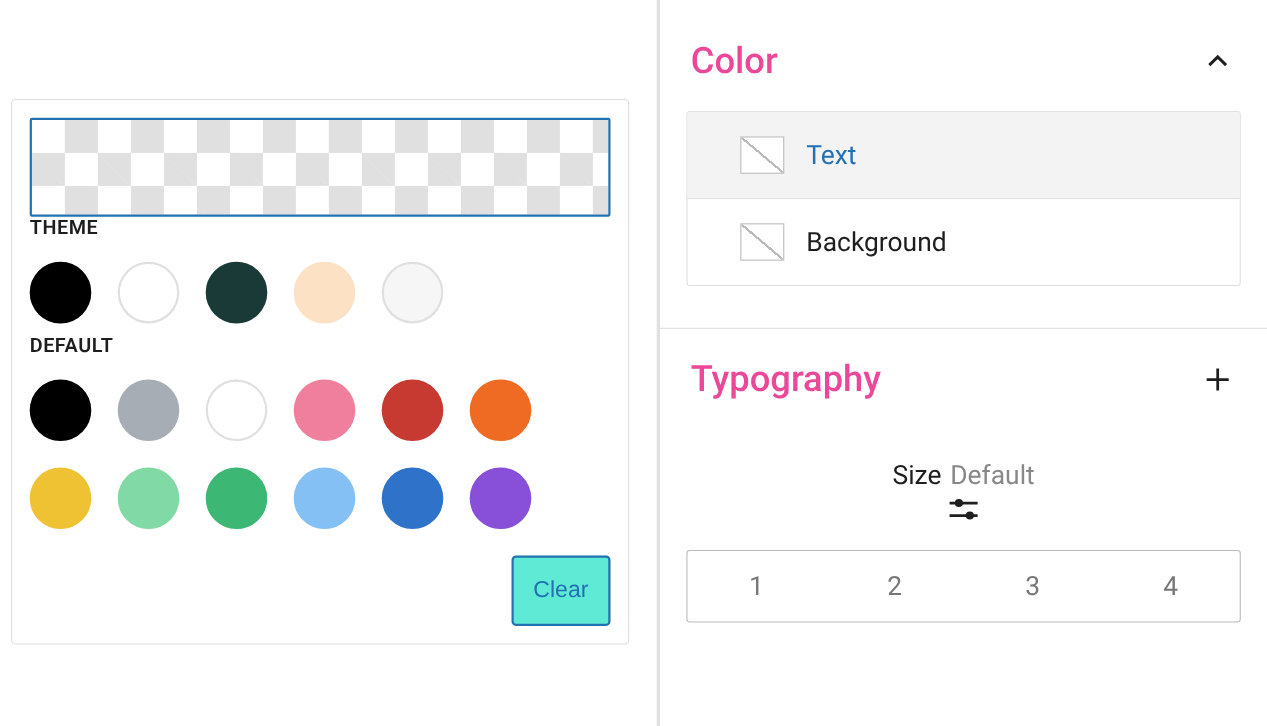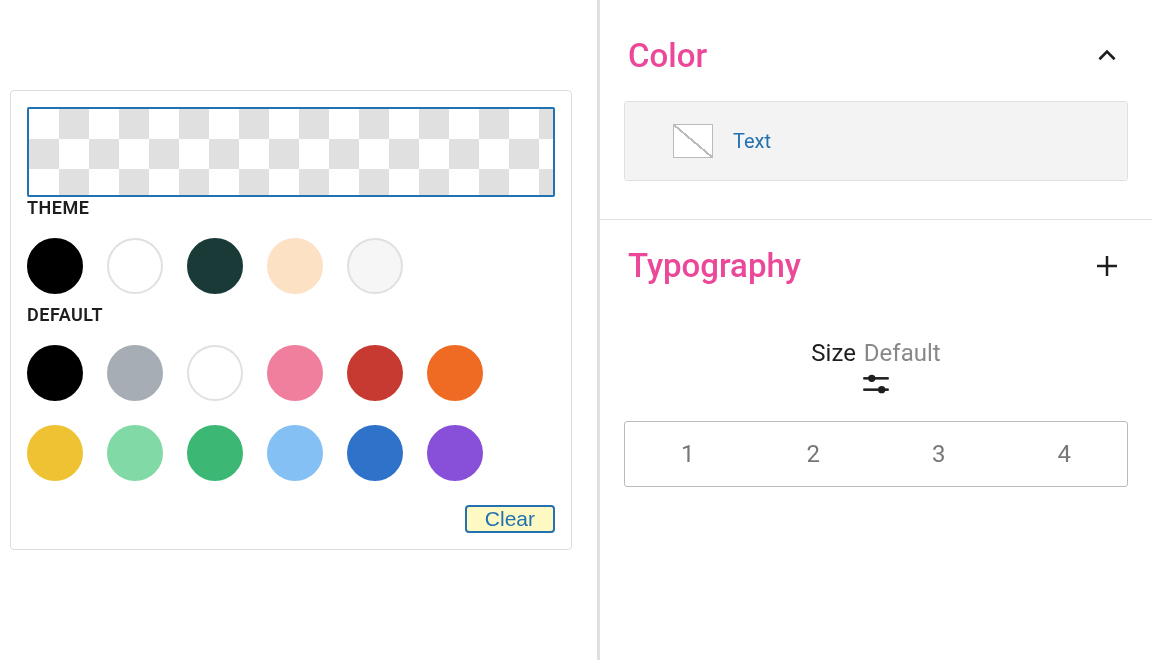--- a/index.html
+++ b/index.html
@@ -61,22 +61,22 @@
       cursor: pointer;
     }
     .clear-row {
       display: flex;
       justify-content: flex-end;
       margin-top: 24px;
     }
     .clear-button {
       border: 2px solid #2271b1;
       color: #2271b1;
-      background: #fef9c3;
-      padding: 0 18px;
+      background: #5eead4;
+      padding: 18px 18px;
       font-size: 21px;
       border-radius: 4px;
       cursor: pointer;
     }
     .divider {
       width: 3px;
       background: #e0e0e0;
       height: 660px;
     }
     .right-panel {
@@ -128,21 +128,21 @@
       background: #fff;
     }
     .color-indicator::after {
       content: "";
       position: absolute;
       top: 0; left: 0;
       width: 100%; height: 100%;
       background: linear-gradient(to top right, transparent calc(50% - 1px), #bbb calc(50% - 1px), #bbb calc(50% + 1px), transparent calc(50% + 1px));
     }
     .color-item-label {
-      font-size: 20px;
+      font-size: 24px;
       color: #1e1e1e;
     }
     .color-item.active .color-item-label {
       color: #2271b1;
     }
     .hr {
       height: 1px;
       background: #e0e0e0;
       margin: 0 -24px;
     }
@@ -224,20 +224,24 @@
           <polyline points="5 15 12 8 19 15"></polyline>
         </svg>
     </div>
   </div>
 
   <div class="color-items">
     <div class="color-item active">
       <div class="color-indicator"></div>
       <div class="color-item-label">Text</div>
     </div>
+    <div class="color-item">
+      <div class="color-indicator"></div>
+      <div class="color-item-label">Background</div>
+    </div>
   </div>
 
   <div class="hr"></div>
 
   <div class="section-header">
     <div class="section-title">Typography</div>
     <div class="plus-icon">
       <svg width="30" height="30" viewBox="0 0 24 24" fill="none" stroke="#1e1e1e" stroke-width="2">
           <line x1="12" y1="4" x2="12" y2="20"></line>
           <line x1="4" y1="12" x2="20" y2="12"></line>

